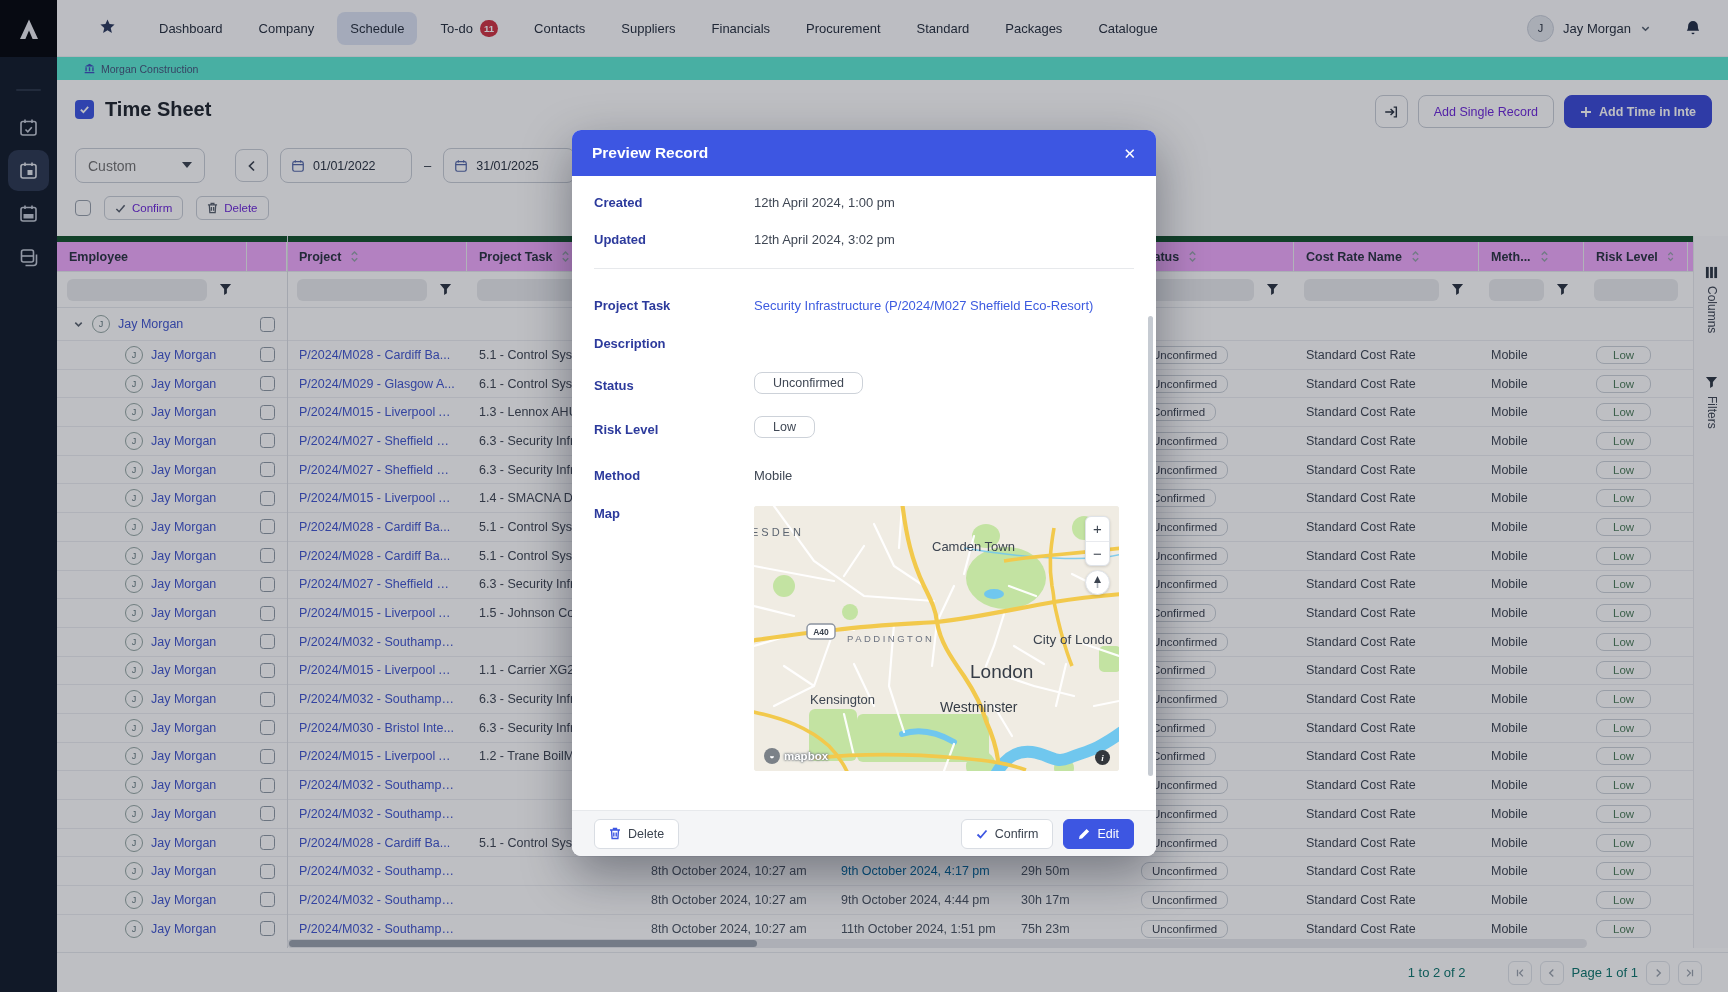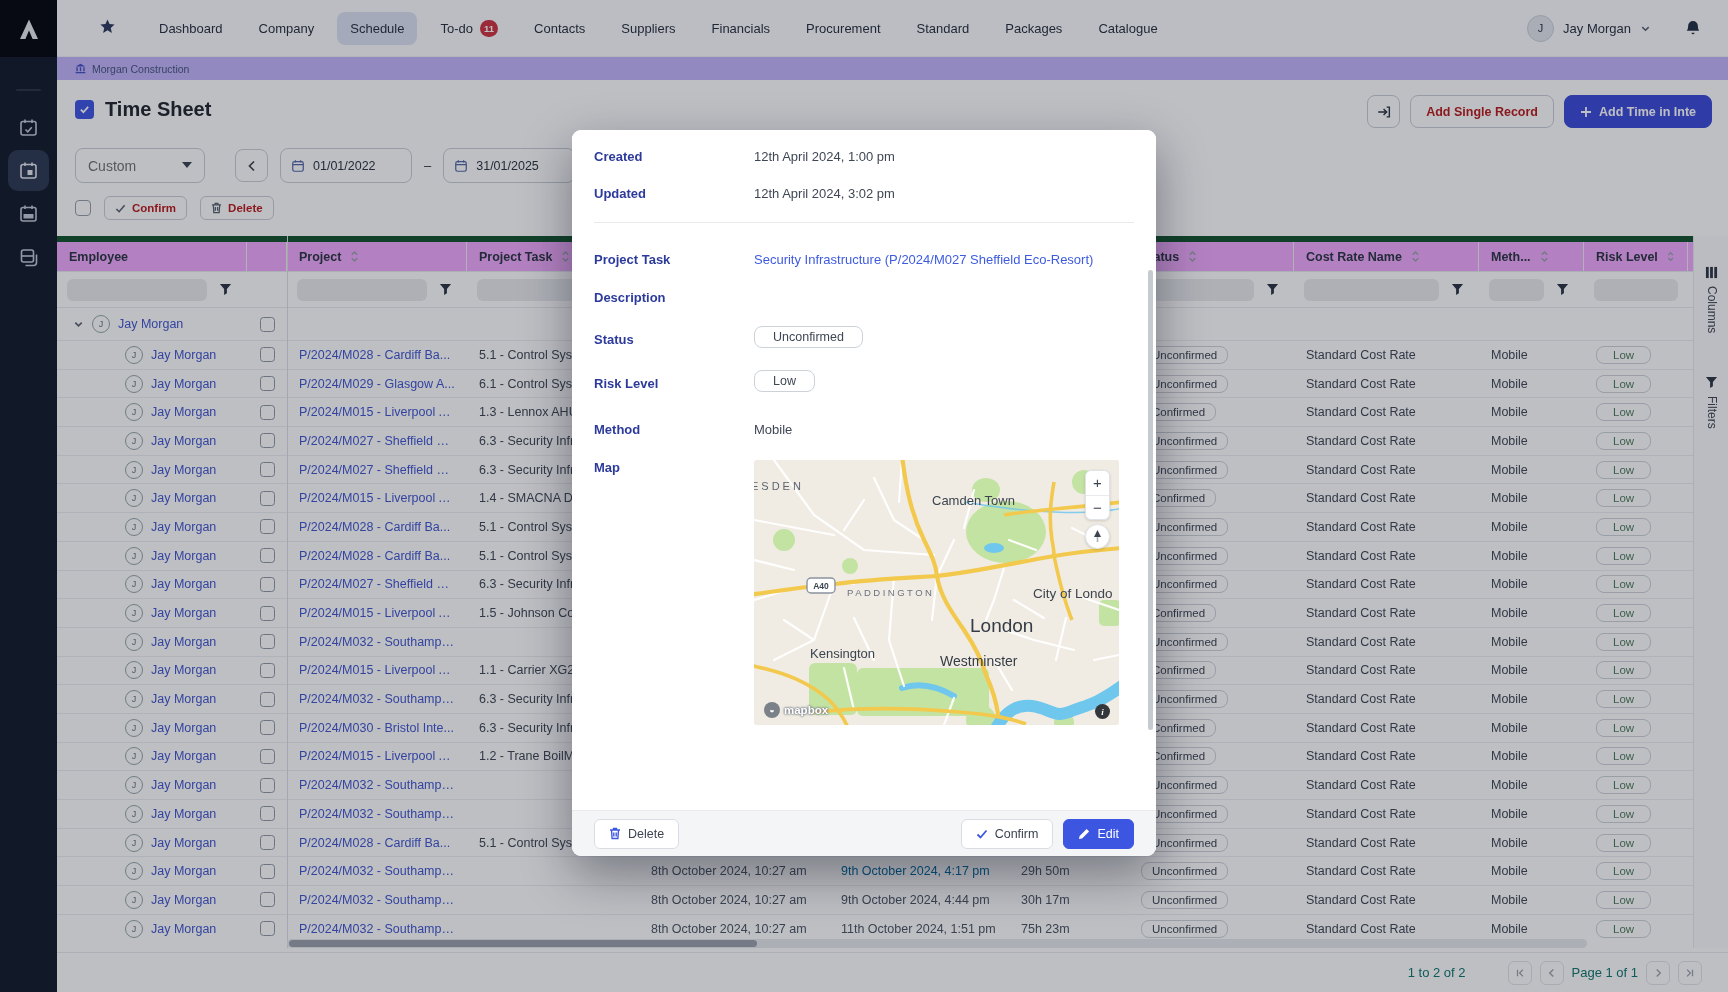--- a/index.html
+++ b/index.html
@@ -27,31 +27,31 @@
   .nav-item.active { background:#dce3f3; }
   .todo-badge { background:#cf3443; color:#fff; font-size:9.5px; font-weight:700; min-width:17px; height:17px;
                 border-radius:9px; display:flex; align-items:center; justify-content:center; padding:0 4px; }
   .nav-right { margin-left:auto; display:flex; align-items:center; gap:9px; }
   .avatar { width:27px; height:27px; border-radius:50%; background:#e2e6ec; border:1px solid #c9cfd9;
             display:flex; align-items:center; justify-content:center; font-size:11px; color:#2b3442; }
   .user-name { font-size:13px; font-weight:500; color:#27303f; }
   .bell { margin-left:24px; cursor:pointer; display:flex; }
 
   
-  .breadcrumb { left:57px; top:57px; width:1671px; height:23px; background:#c4b5fd; display:flex; align-items:center;
-                padding-left:18px; gap:6px; }
+  .breadcrumb { left:57px; top:57px; width:1671px; height:23px; background:#5eead4; display:flex; align-items:center;
+                padding-left:27px; gap:6px; }
   .breadcrumb span { font-size:10.5px; color:#46557c; font-weight:500; }
 
   
   .page-title-row { left:75px; top:98px; display:flex; align-items:center; gap:11px; }
   .cb-blue { width:19px; height:19px; background:#3d56e2; border-radius:4px; display:flex; align-items:center; justify-content:center; }
   .page-title { font-size:20px; font-weight:700; color:#20262e; }
   .top-actions { right:16px; top:95px; display:flex; gap:10px; }
   .btn { display:flex; align-items:center; justify-content:center; gap:7px; border-radius:8px; font-size:12.5px;
-         font-weight:700; cursor:pointer; border:1px solid #c9ced6; background:#fff; color:#b91c1c; height:33px; padding:0 15px; }
+         font-weight:400; cursor:pointer; border:1px solid #c9ced6; background:#fff; color:#6d28d9; height:33px; padding:0 15px; }
   .btn.icon-only { width:33px; padding:0; }
   .btn.primary { background:#3b4bd8; border-color:#3b4bd8; color:#fff; font-weight:600; }
   .filter-row { left:75px; top:148px; display:flex; align-items:center; gap:12px; }
   .select { width:130px; height:35px; border:1px solid #c9ced6; border-radius:8px; display:flex; align-items:center;
             padding:0 12px; font-size:14px; color:#737373; justify-content:space-between; cursor:pointer; }
   .nav-chev-btn { width:33px; height:33px; border:1px solid #c9ced6; border-radius:8px; display:flex; align-items:center;
                   justify-content:center; cursor:pointer; background:#fff; margin-left:18px; }
   .date-field { width:132px; height:35px; border:1px solid #c9ced6; border-radius:8px; display:flex; align-items:center;
                 gap:8px; padding:0 10px; font-size:12.5px; color:#2b3442; cursor:pointer; }
   .dash { font-size:13px; color:#2b3442; }
@@ -1244,20 +1244,24 @@
       <svg width="11" height="10" viewBox="0 0 12 10" fill="none" stroke="#9aa2ad" stroke-width="1.5">
           <path d="M9 1v8M2.5 1l4 4-4 4"></path>
         </svg>
     </button>
   </div>
 </div>
 
 <div class="abs dim"></div>
 
 <div class="abs modal">
+  <div class="modal-head">
+    <span class="modal-title">Preview Record</span>
+    <span class="modal-close">✕</span>
+  </div>
 
   <div class="modal-body">
     <span class="mlabel" style="top:19px">Created</span>
     <span class="mvalue" style="top:19px">12th April 2024, 1:00 pm</span>
     <span class="mlabel" style="top:56px">Updated</span>
     <span class="mvalue" style="top:56px">12th April 2024, 3:02 pm</span>
     <div class="mdivider" style="top:92px"></div>
 
     <span class="mlabel" style="top:122px">Project Task</span>
     <span class="mlink" style="top:122px">Security Infrastructure (P/2024/M027 Sheffield Eco-Resort)</span>

